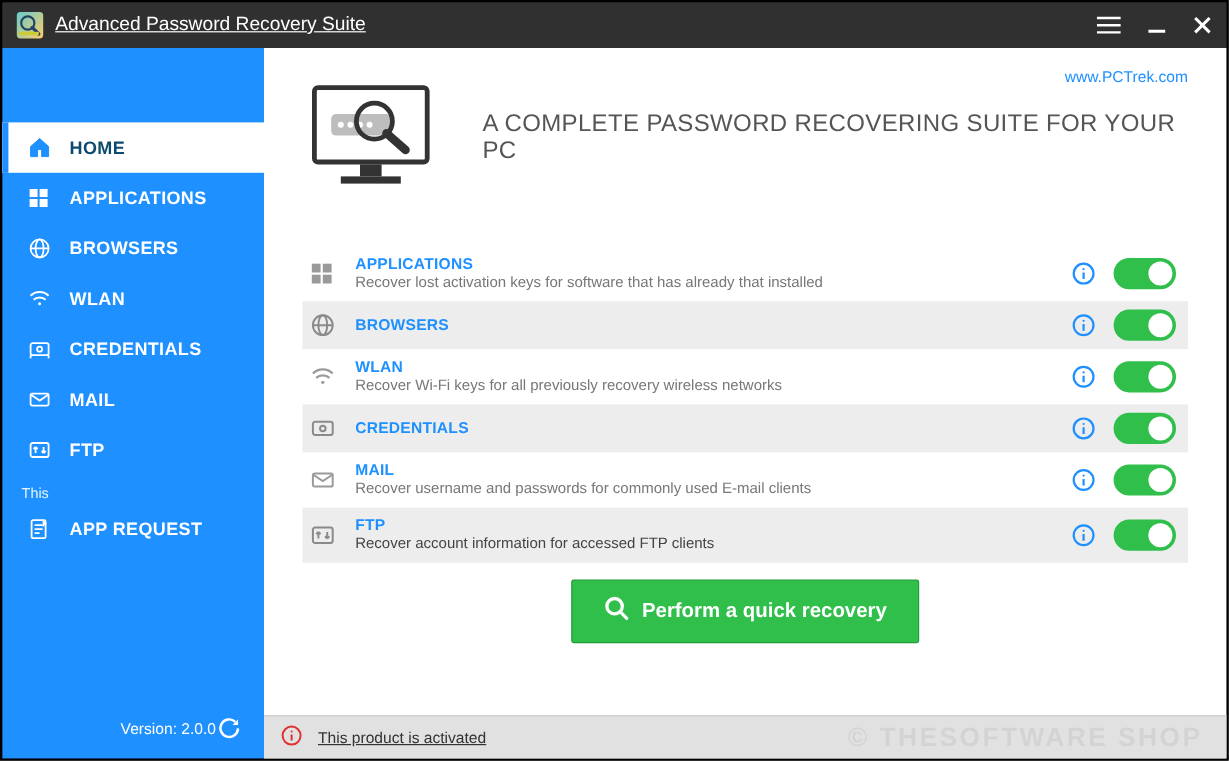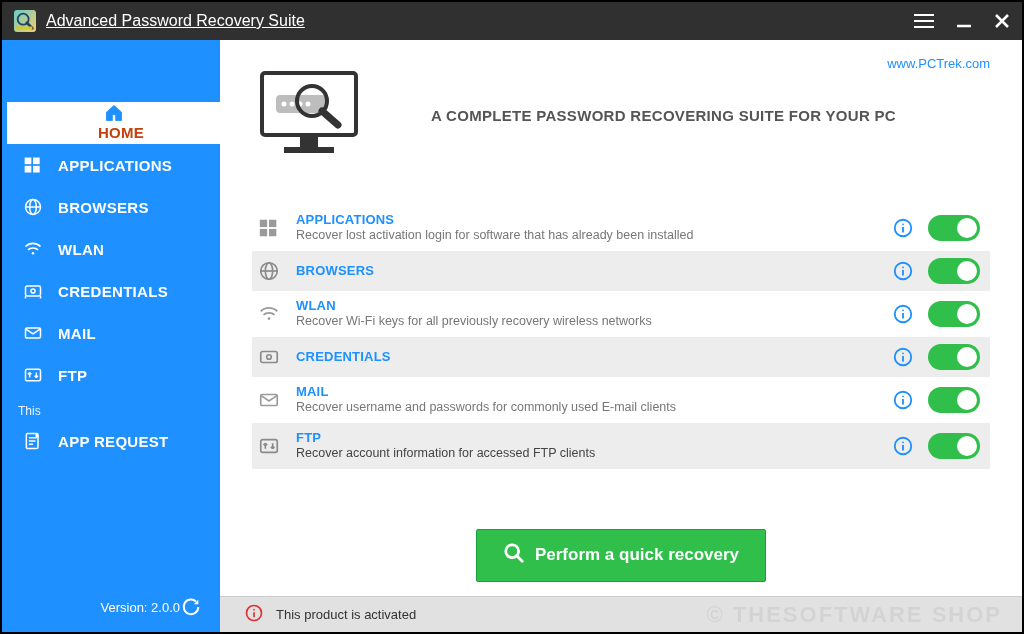--- a/index.html
+++ b/index.html
@@ -10,49 +10,49 @@
   .titlebar .logo { width: 22px; height: 22px; margin-right: 10px; background: linear-gradient(135deg,#6cc,#fc6); border-radius: 3px; position: relative; }
   .titlebar .logo svg { width:22px; height:22px; }
   .titlebar .title { font-size: 16px; font-weight: 400; flex: 1; text-decoration: underline; }
   .titlebar .ctrl { color:#fff; margin-left: 22px; display:flex; align-items:center; justify-content:center; }
   
   .body { flex: 1; display: flex; min-height: 0; }
   
   .sidebar { width: 218px; background: #1e90ff; display:flex; flex-direction:column; color:#fff; padding-top:62px;}
   .nav { display:flex; flex-direction:column; }
   .nav-item { display:flex; align-items:center; height: 42px; padding-left: 20px; font-size: 15px; font-weight: 600; letter-spacing: .3px; cursor:pointer; }
-  .nav-item.active { background: #fff; color:#c2410c; border-left: 5px solid #1e90ff; padding-left:15px;flex-direction:column;}
+  .nav-item.active { background: #fff; color:#0c4a6e; border-left: 5px solid #1e90ff; padding-left:15px;}
   .nav-item.active .nav-icon svg * { stroke:#1e90ff; fill:#1e90ff; }
   .nav-icon { width: 22px; height: 22px; margin-right: 14px; display:flex; align-items:center; justify-content:center; flex:0 0 22px;}
   .more-label { font-size: 12px; padding: 8px 0 2px 16px; color: rgba(255,255,255,.9); }
   .sidebar-footer { margin-top:auto; display:flex; align-items:center; justify-content:flex-end; padding: 10px 18px 14px 18px; font-size:13px;}
   .refresh-btn { width:22px;height:22px; }
   
   .main { flex:1; background:#ffffff; display:flex; flex-direction:column; min-width:0;}
   .main-scroll { flex:1; padding: 16px 32px 0 32px; overflow:hidden;}
   .top-link { text-align:right; font-size:13px; }
   .top-link a { color:#1e90ff; text-decoration:none;}
   .hero { display:flex; align-items:center; gap:30px; margin-top:-6px; margin-bottom:40px;}
   .hero-illus { width:120px; height:100px; flex:0 0 120px; display:flex; align-items:center; justify-content:center;}
-  .hero-title { font-size:15px; font-weight:700; color:#555; letter-spacing:.3px;margin-left:29px;}
+  .hero-title { font-size:20px; font-weight:400; color:#555; letter-spacing:.3px;}
   .cat-list { display:flex; flex-direction:column; }
   .cat-row { display:flex; align-items:center; padding: 7px 10px 7px 4px; gap:14px;}
   .cat-row.alt { background:#ededed; }
   .cat-icon { width:26px; height:26px; flex:0 0 26px; display:flex; align-items:center; justify-content:center; color:#9a9a9a;}
   .cat-text { flex:1; min-width:0; line-height:1.25;}
   .cat-title { color:#1e90ff; font-weight:700; font-size:13px; letter-spacing:.2px;}
   .cat-desc { color:#777; font-size:12.5px;}
   .cat-row.alt .cat-desc { color:#444; }
   .info-btn { width:22px;height:22px; display:flex; align-items:center; justify-content:center;}
   .toggle { width:52px; height:26px; background:#2fbf4a; border-radius:13px; position:relative; flex:0 0 52px; cursor:pointer;}
   .toggle::after { content:""; position:absolute; right:3px; top:3px; width:20px; height:20px; background:#fff; border-radius:50%; }
   .perform-wrap { display:flex; justify-content:center; margin-top:14px;}
-  .perform-btn { background:#2fbf4a; color:#fff; border:1px solid #1f9e38; font-size:17px; font-weight:700; padding:12px 26px; display:flex; align-items:center; gap:10px; cursor:pointer; border-radius:2px;margin-top:46px;}
-  
-  .statusbar { height:36px; background:#e1e1e1; border-top:1px solid #ccc; display:flex; align-items:center; padding:0 24px; gap:12px; font-size:13px; color:#333; position:relative;}
+  .perform-btn { background:#2fbf4a; color:#fff; border:1px solid #1f9e38; font-size:17px; font-weight:700; padding:12px 26px; display:flex; align-items:center; gap:10px; cursor:pointer; border-radius:2px;}
+  
+  .statusbar { height:36px; background:#e1e1e1; border-top:1px solid #ccc; display:flex; align-items:center; padding:0 13px; gap:12px; font-size:13px; color:#333; position:relative;text-decoration:underline;}
   .watermark { position:absolute; right:20px; bottom:4px; font-size:22px; font-weight:700; letter-spacing:2px; color:rgba(0,0,0,.06); pointer-events:none; white-space:nowrap;}
   a { cursor: pointer; }
 </style>
 </head>
 <body>
 
 <div class="window">
 
   <div class="titlebar">
     <span class="logo">
@@ -220,21 +220,21 @@
             <span class="cat-icon">
                 <svg viewBox="0 0 24 24" width="22" height="22" fill="#9a9a9a">
                   <rect x="2" y="3" width="8" height="8"></rect>
                   <rect x="12" y="3" width="8" height="8"></rect>
                   <rect x="2" y="13" width="8" height="8"></rect>
                   <rect x="12" y="13" width="8" height="8"></rect>
                 </svg>
               </span>
             <div class="cat-text">
               <div class="cat-title">APPLICATIONS</div>
-              <div class="cat-desc">Recover lost activation login for software that has already been installed</div>
+              <div class="cat-desc">Recover lost activation keys for software that has already that installed</div>
             </div>
             <span class="info-btn">
                 <svg viewBox="0 0 24 24" width="22" height="22" fill="none" stroke="#1e90ff" stroke-width="2">
                   <circle cx="12" cy="12" r="9"></circle>
                   <circle cx="12" cy="8" r="1" fill="#1e90ff" stroke="none"></circle>
                   <line x1="12" y1="11" x2="12" y2="17"></line>
                 </svg>
               </span>
             <div class="toggle"></div>
           </div>

